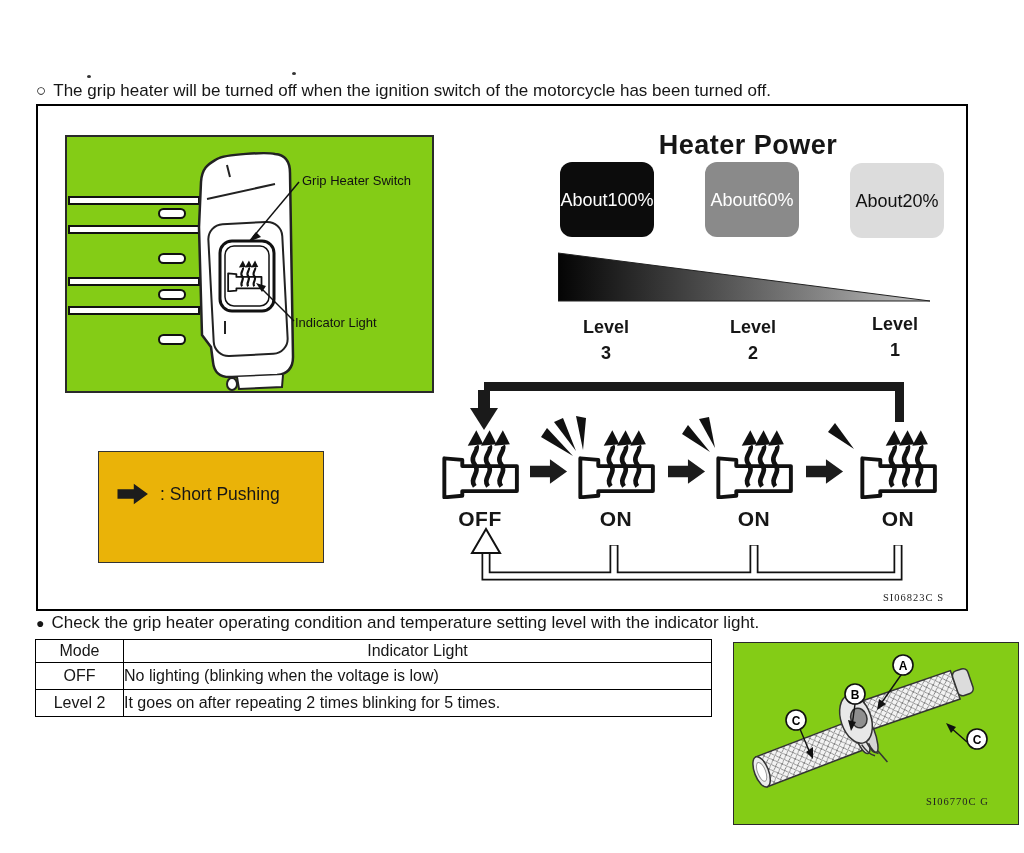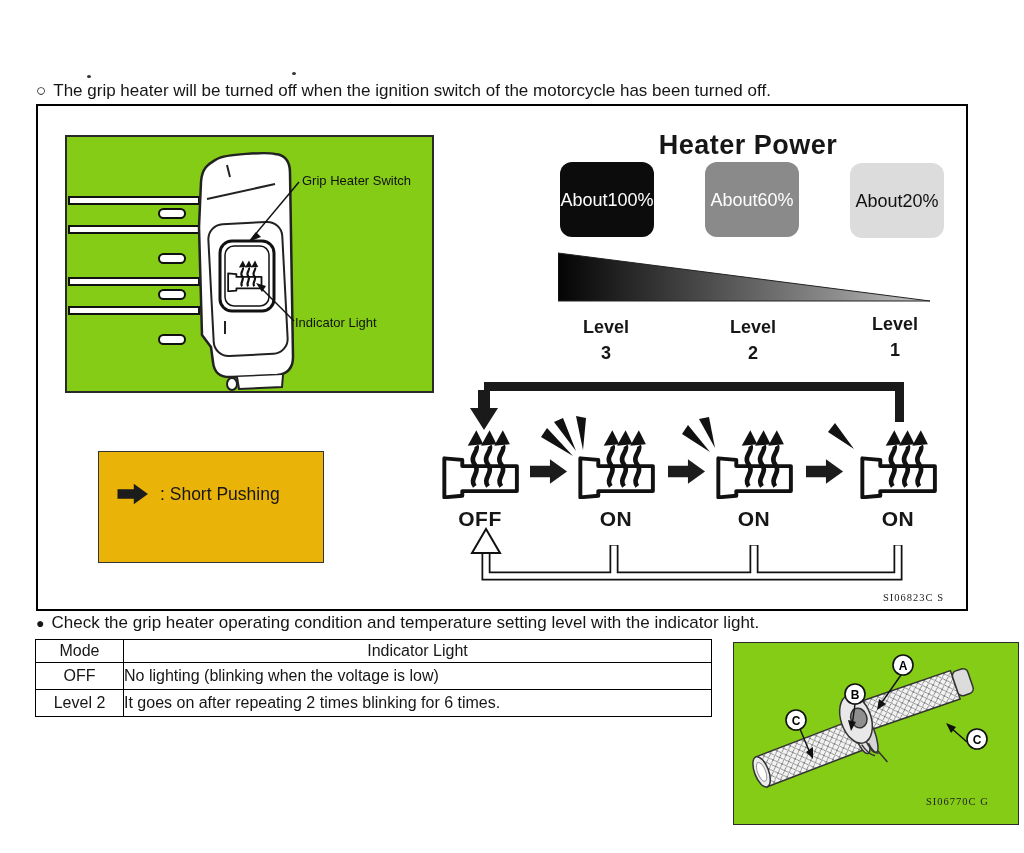--- a/index.html
+++ b/index.html
@@ -225,21 +225,21 @@
         <tr>
       <th>Mode</th>
       <th>Indicator Light</th>
     </tr>
     <tr>
       <td class="mode">OFF</td>
       <td class="desc">No lighting (blinking when the voltage is low)</td>
     </tr>
     <tr>
       <td class="mode">Level 2</td>
-      <td class="desc">It goes on after repeating 2 times blinking for 6 times.</td>
+      <td class="desc">It goes on after repeating 2 times blinking for 5 times.</td>
     </tr>
   </tbody>
     </table>
 
   <div class="abs subbox" style="left:733px;top:642px;width:284px;height:181px;border-width:1.6px;">
     <svg class="abs" style="left:0;top:0;" width="281" height="178" viewBox="0 0 281 178">
       <defs>
         <pattern id="xh" width="7" height="7" patternUnits="userSpaceOnUse">
           <rect width="7" height="7" fill="#f3f3f3"></rect>
           <path d="M0,0 L7,7 M7,0 L0,7" stroke="#777" stroke-width="0.9"></path>

